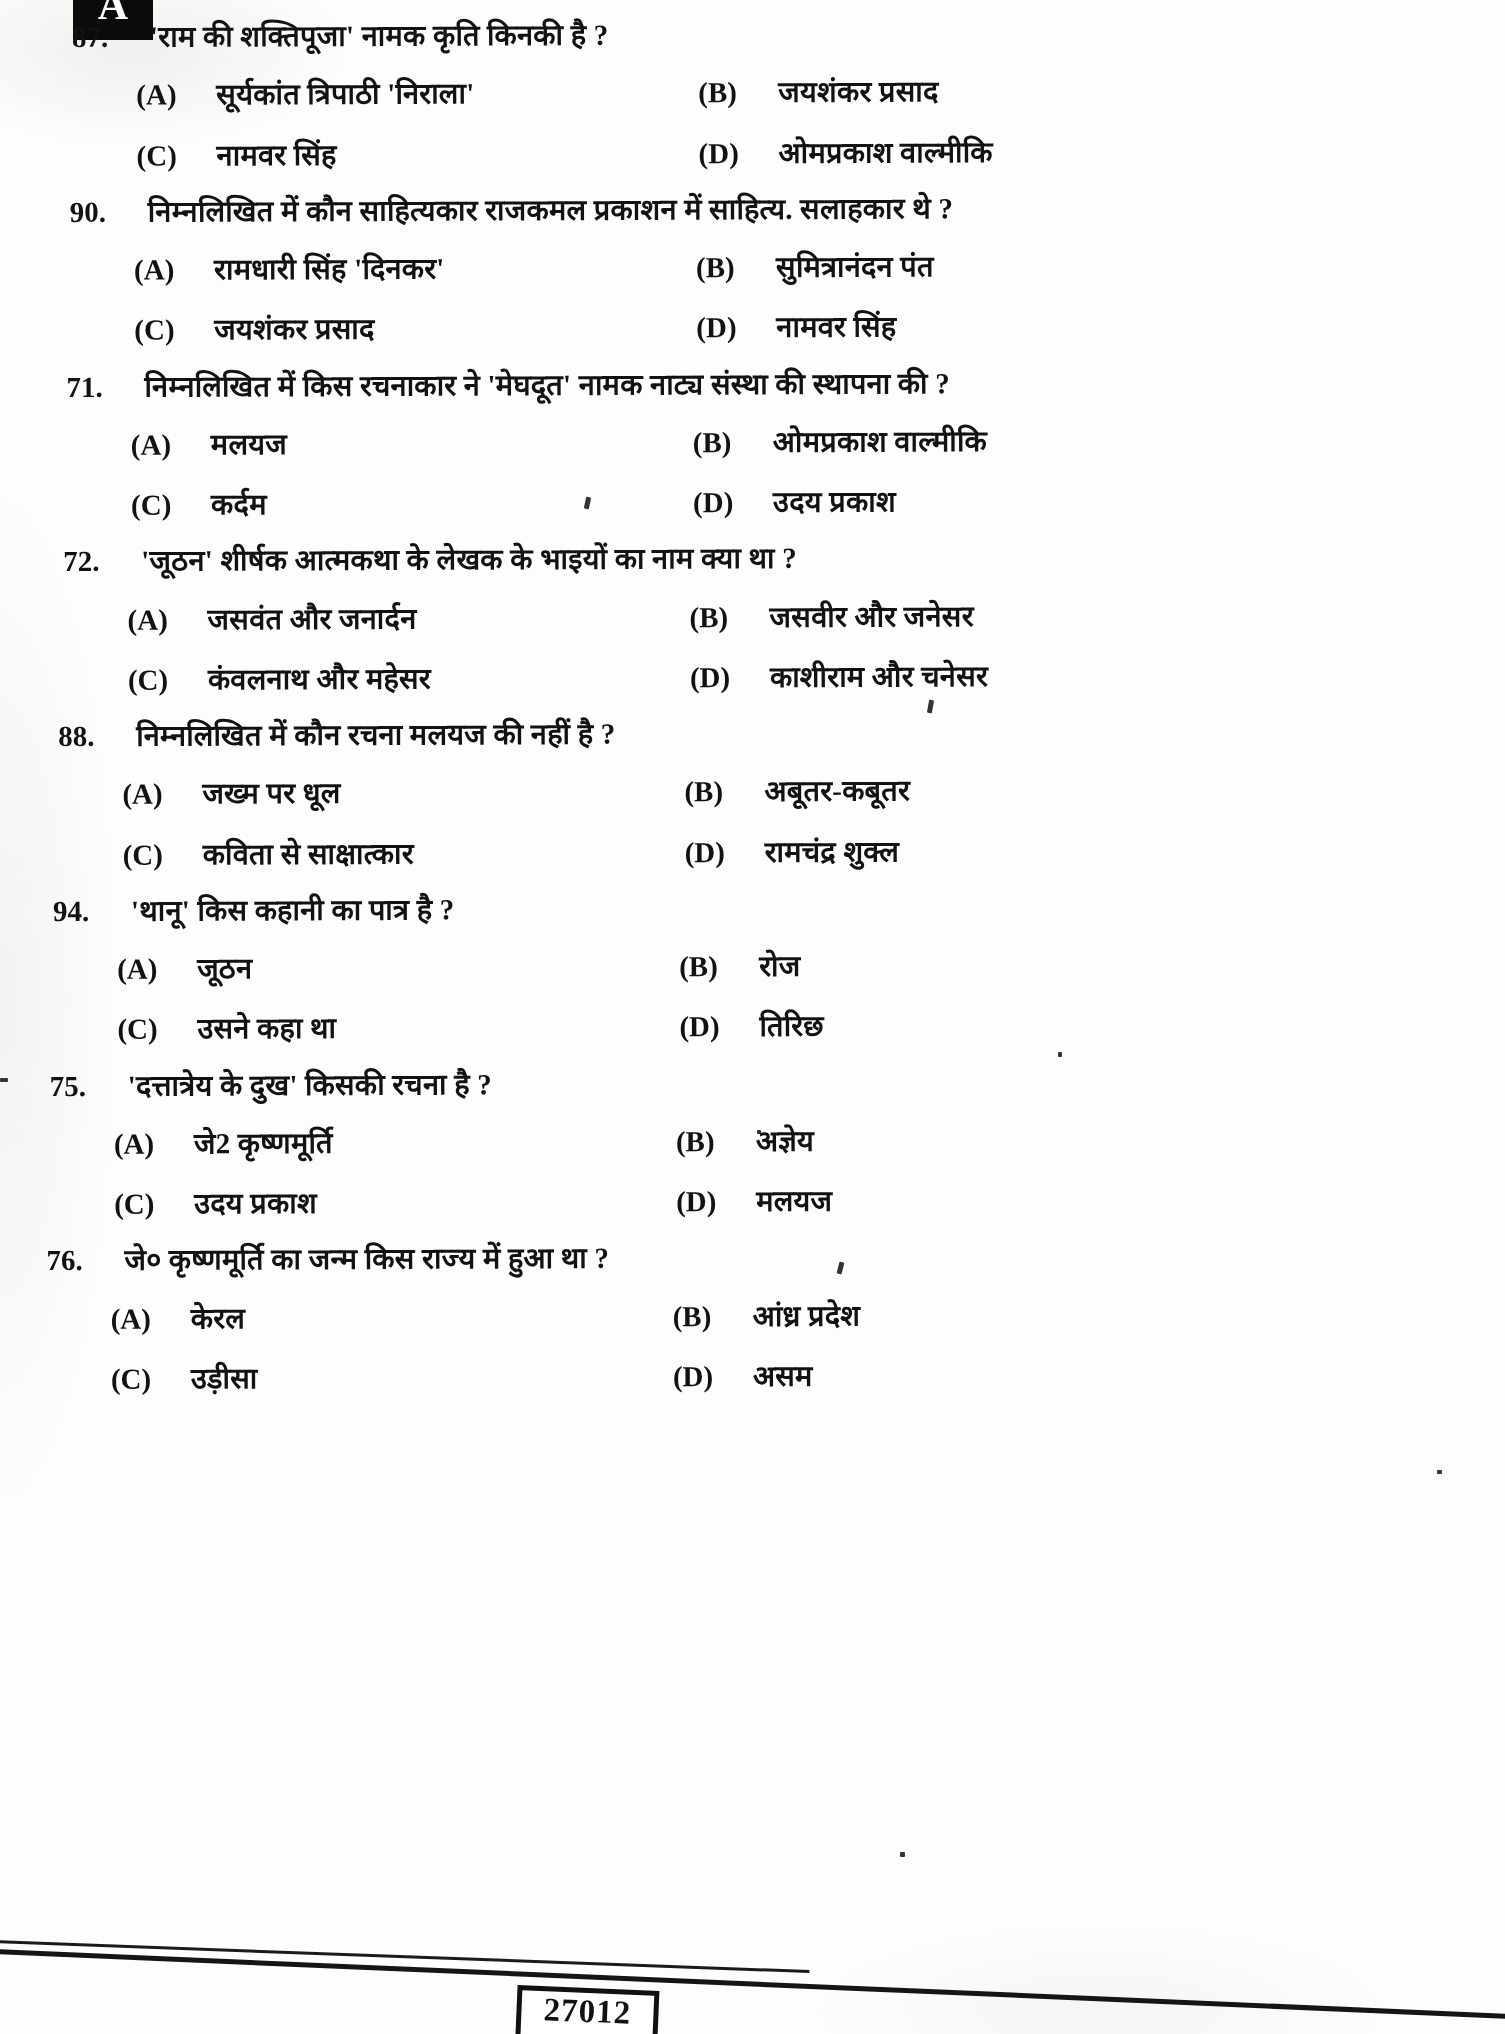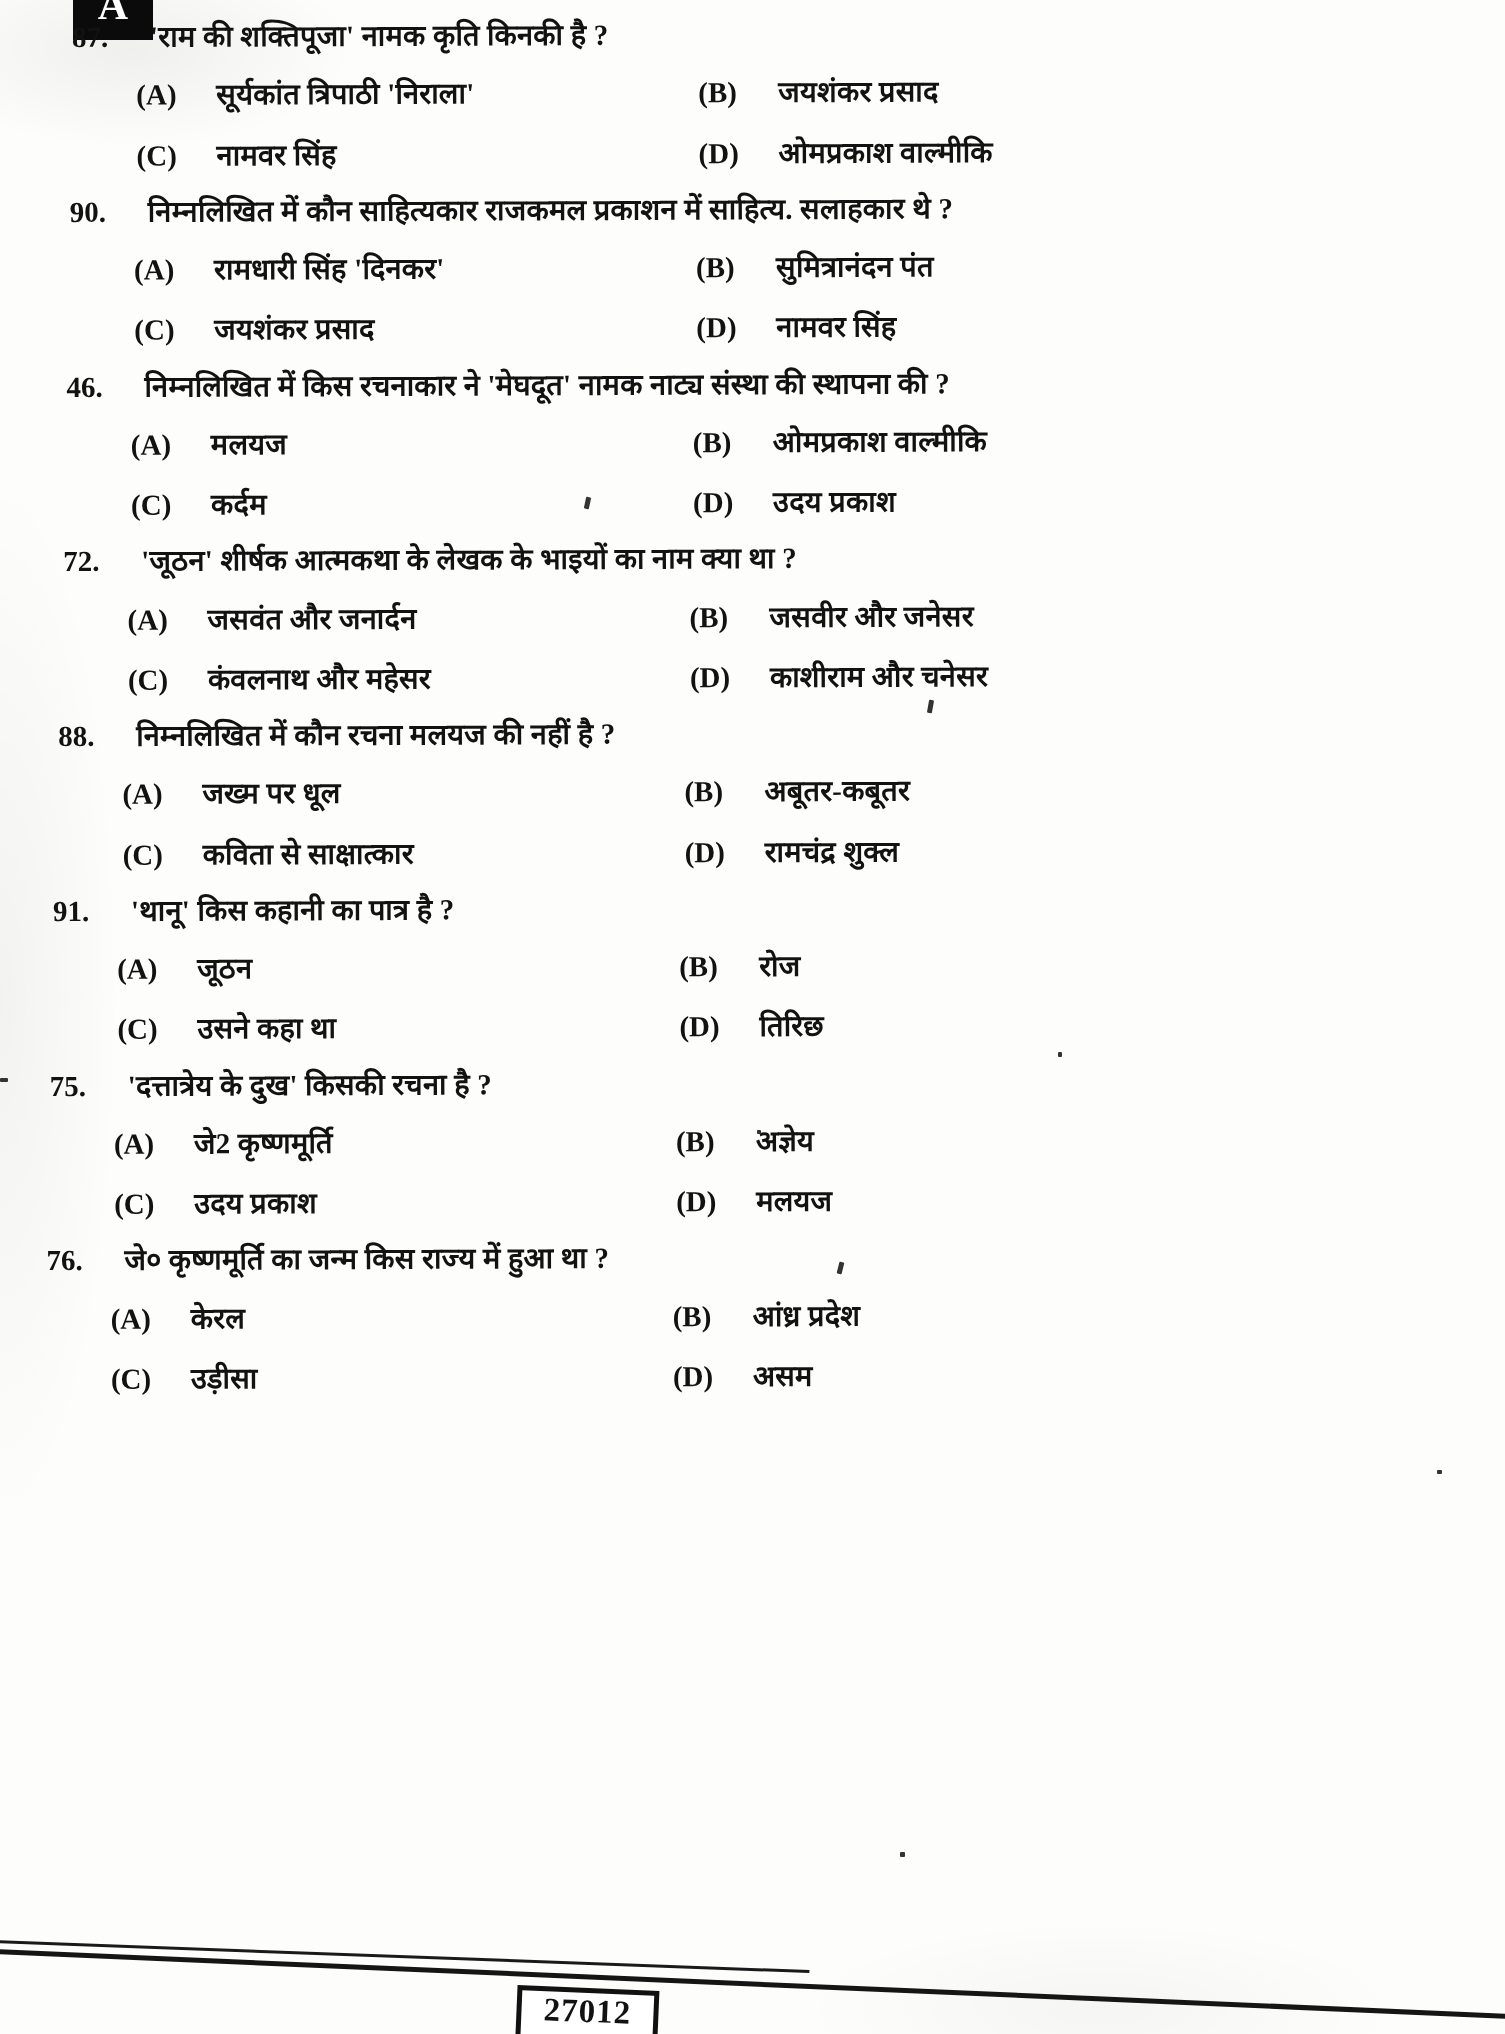--- a/index.html
+++ b/index.html
@@ -138,21 +138,21 @@
         </div>
         <div class="option">
           <span class="option-label">(D)</span>
           <span class="option-text">नामवर सिंह</span>
         </div>
       </div>
     </div>
 
     <div class="question">
       <div class="q-line">
-        <span class="q-number">46.</span>
+        <span class="q-number">71.</span>
         <span class="q-text">निम्नलिखित में किस रचनाकार ने 'मेघदूत' नामक नाट्य संस्था की स्थापना की ?</span>
       </div>
       <div class="options">
         <div class="option">
           <span class="option-label">(A)</span>
           <span class="option-text">मलयज</span>
         </div>
         <div class="option">
           <span class="option-label">(B)</span>
           <span class="option-text">ओमप्रकाश वाल्मीकि</span>
@@ -213,21 +213,21 @@
         </div>
         <div class="option">
           <span class="option-label">(D)</span>
           <span class="option-text">रामचंद्र शुक्ल</span>
         </div>
       </div>
     </div>
 
     <div class="question">
       <div class="q-line">
-        <span class="q-number">91.</span>
+        <span class="q-number">94.</span>
         <span class="q-text">'थानू' किस कहानी का पात्र है ?</span>
       </div>
       <div class="options">
         <div class="option">
           <span class="option-label">(A)</span>
           <span class="option-text">जूठन</span>
         </div>
         <div class="option">
           <span class="option-label">(B)</span>
           <span class="option-text">रोज</span>

